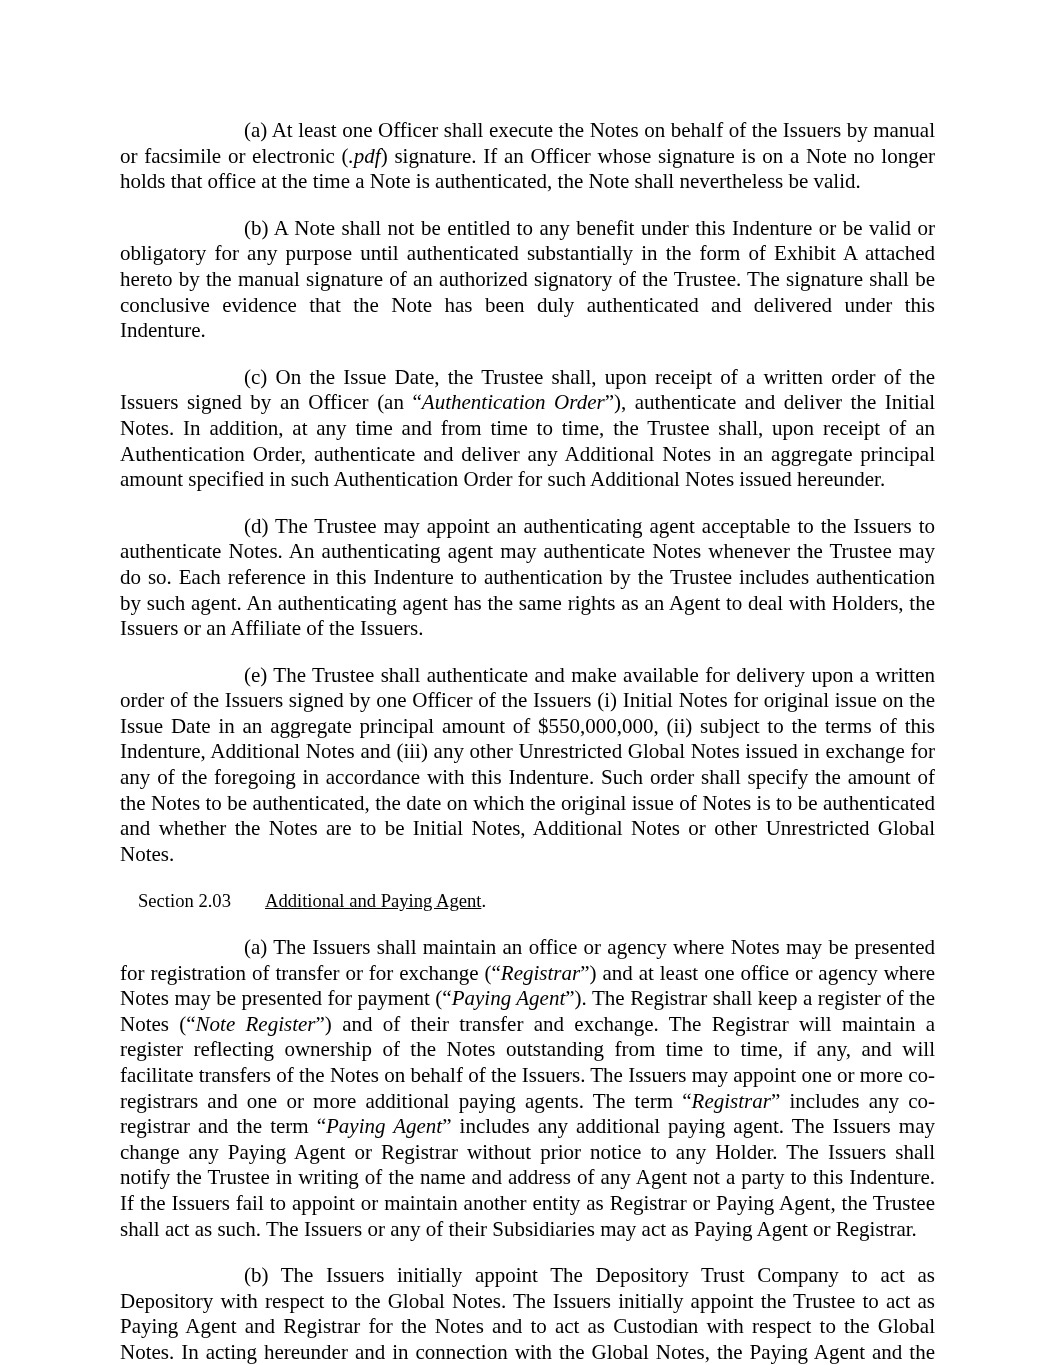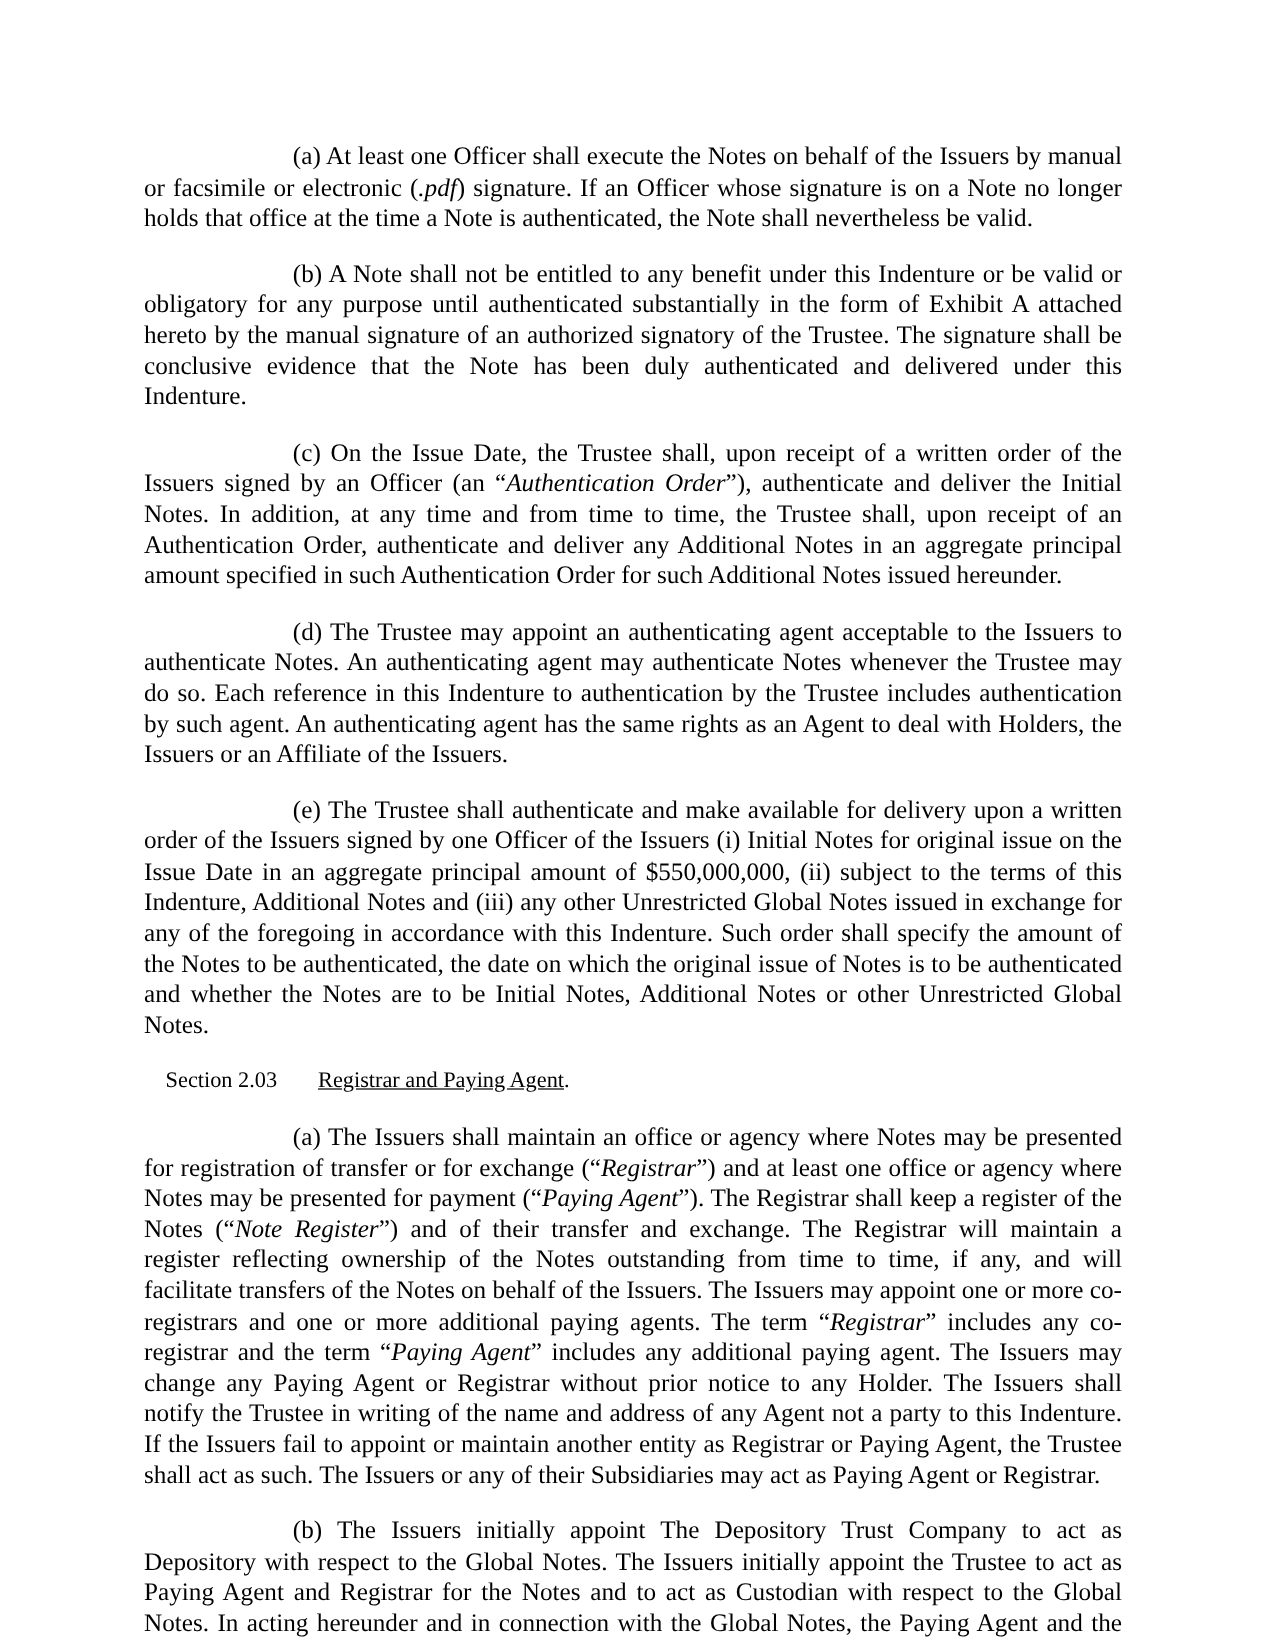--- a/index.html
+++ b/index.html
@@ -72,21 +72,21 @@
   <div id="block-202">
       <div class="para"><span class="lead"></span><span>(a)  </span><span>At least one Officer shall execute the Notes on behalf of the Issuers by manual or facsimile or electronic (</span><i>.pdf</i><span>) signature.  If an Officer whose signature is on a Note no longer holds that office at the time a Note is authenticated, the Note shall nevertheless be valid.</span></div>
       <div class="para"><span class="lead"></span><span>(b)  </span><span>A Note shall not be entitled to any benefit under this Indenture or be valid or obligatory for any purpose until authenticated substantially in the form of Exhibit A attached hereto by the manual signature of an authorized signatory of the Trustee.  The signature shall be conclusive evidence that the Note has been duly authenticated and delivered under this Indenture.</span></div>
       <div class="para"><span class="lead"></span><span>(c)  </span><span>On the Issue Date, the Trustee shall, upon receipt of a written order of the Issuers signed by an Officer (an “</span><i>Authentication Order</i><span>”), authenticate and deliver the Initial Notes.  In addition, at any time and from time to time, the Trustee shall, upon receipt of an Authentication Order, authenticate and deliver any Additional Notes in an aggregate principal amount specified in such Authentication Order for such Additional Notes issued hereunder.</span></div>
       <div class="para"><span class="lead"></span><span>(d)  </span><span>The Trustee may appoint an authenticating agent acceptable to the Issuers to authenticate Notes.  An authenticating agent may authenticate Notes whenever the Trustee may do so.  Each reference in this Indenture to authentication by the Trustee includes authentication by such agent.  An authenticating agent has the same rights as an Agent to deal with Holders, the Issuers or an Affiliate of the Issuers.</span></div>
       <div class="para"><span class="lead"></span><span>(e)  </span><span>The Trustee shall authenticate and make available for delivery upon a written order of the Issuers signed by one Officer of the Issuers (i) Initial Notes for original issue on the Issue Date in an aggregate principal amount of $550,000,000, (ii) subject to the terms of this Indenture, Additional Notes and (iii) any other Unrestricted Global Notes issued in exchange for any of the foregoing in accordance with this Indenture.  Such order shall specify the amount of the Notes to be authenticated, the date on which the original issue of Notes is to be authenticated and whether the Notes are to be Initial Notes, Additional Notes or other Unrestricted Global Notes.</span></div>
     </div>
 
   <div class="section-head">
     <span class="sec-num">Section 2.03</span>
-    <span><span class="sec-title">Registrar and Paying Agent</span><span class="sec-period">.</span></span>
+    <span><span class="sec-title">Additional and Paying Agent</span><span class="sec-period">.</span></span>
   </div>
 
   <div id="block-203">
       <div class="para"><span class="lead"></span><span>(a)  </span><span>The Issuers shall maintain an office or agency where Notes may be presented for registration of transfer or for exchange (“</span><i>Registrar</i><span>”) and at least one office or agency where Notes may be presented for payment (“</span><i>Paying Agent</i><span>”).  The Registrar shall keep a register of the Notes (“</span><i>Note Register</i><span>”) and of their transfer and exchange.  The Registrar will maintain a register reflecting ownership of the Notes outstanding from time to time, if any, and will facilitate transfers of the Notes on behalf of the Issuers. The Issuers may appoint one or more co-registrars and one or more additional paying agents.  The term “</span><i>Registrar</i><span>” includes any co-registrar and the term “</span><i>Paying Agent</i><span>” includes any additional paying agent.  The Issuers may change any Paying Agent or Registrar without prior notice to any Holder.  The Issuers shall notify the Trustee in writing of the name and address of any Agent not a party to this Indenture.  If the Issuers fail to appoint or maintain another entity as Registrar or Paying Agent, the Trustee shall act as such.  The Issuers or any of their Subsidiaries may act as Paying Agent or Registrar.</span></div>
       <div class="para"><span class="lead"></span><span>(b)  </span><span>The Issuers initially appoint The Depository Trust Company to act as Depository with respect to the Global Notes. The Issuers initially appoint the Trustee to act as Paying Agent and Registrar for the Notes and to act as Custodian with respect to the Global Notes. In acting hereunder and in connection with the Global Notes, the Paying Agent and the Registrar shall act solely as agents of the Issuers, and will not thereby assume any obligations towards or relationship of agency or trust for or with any Holder.</span></div>
     </div>
 
   <div class="section-head">
     <span class="sec-num">Section 1.75</span>
     <span><span class="sec-title">Paying Agent to Hold Notes in Trust</span><span class="sec-period">.</span></span>

